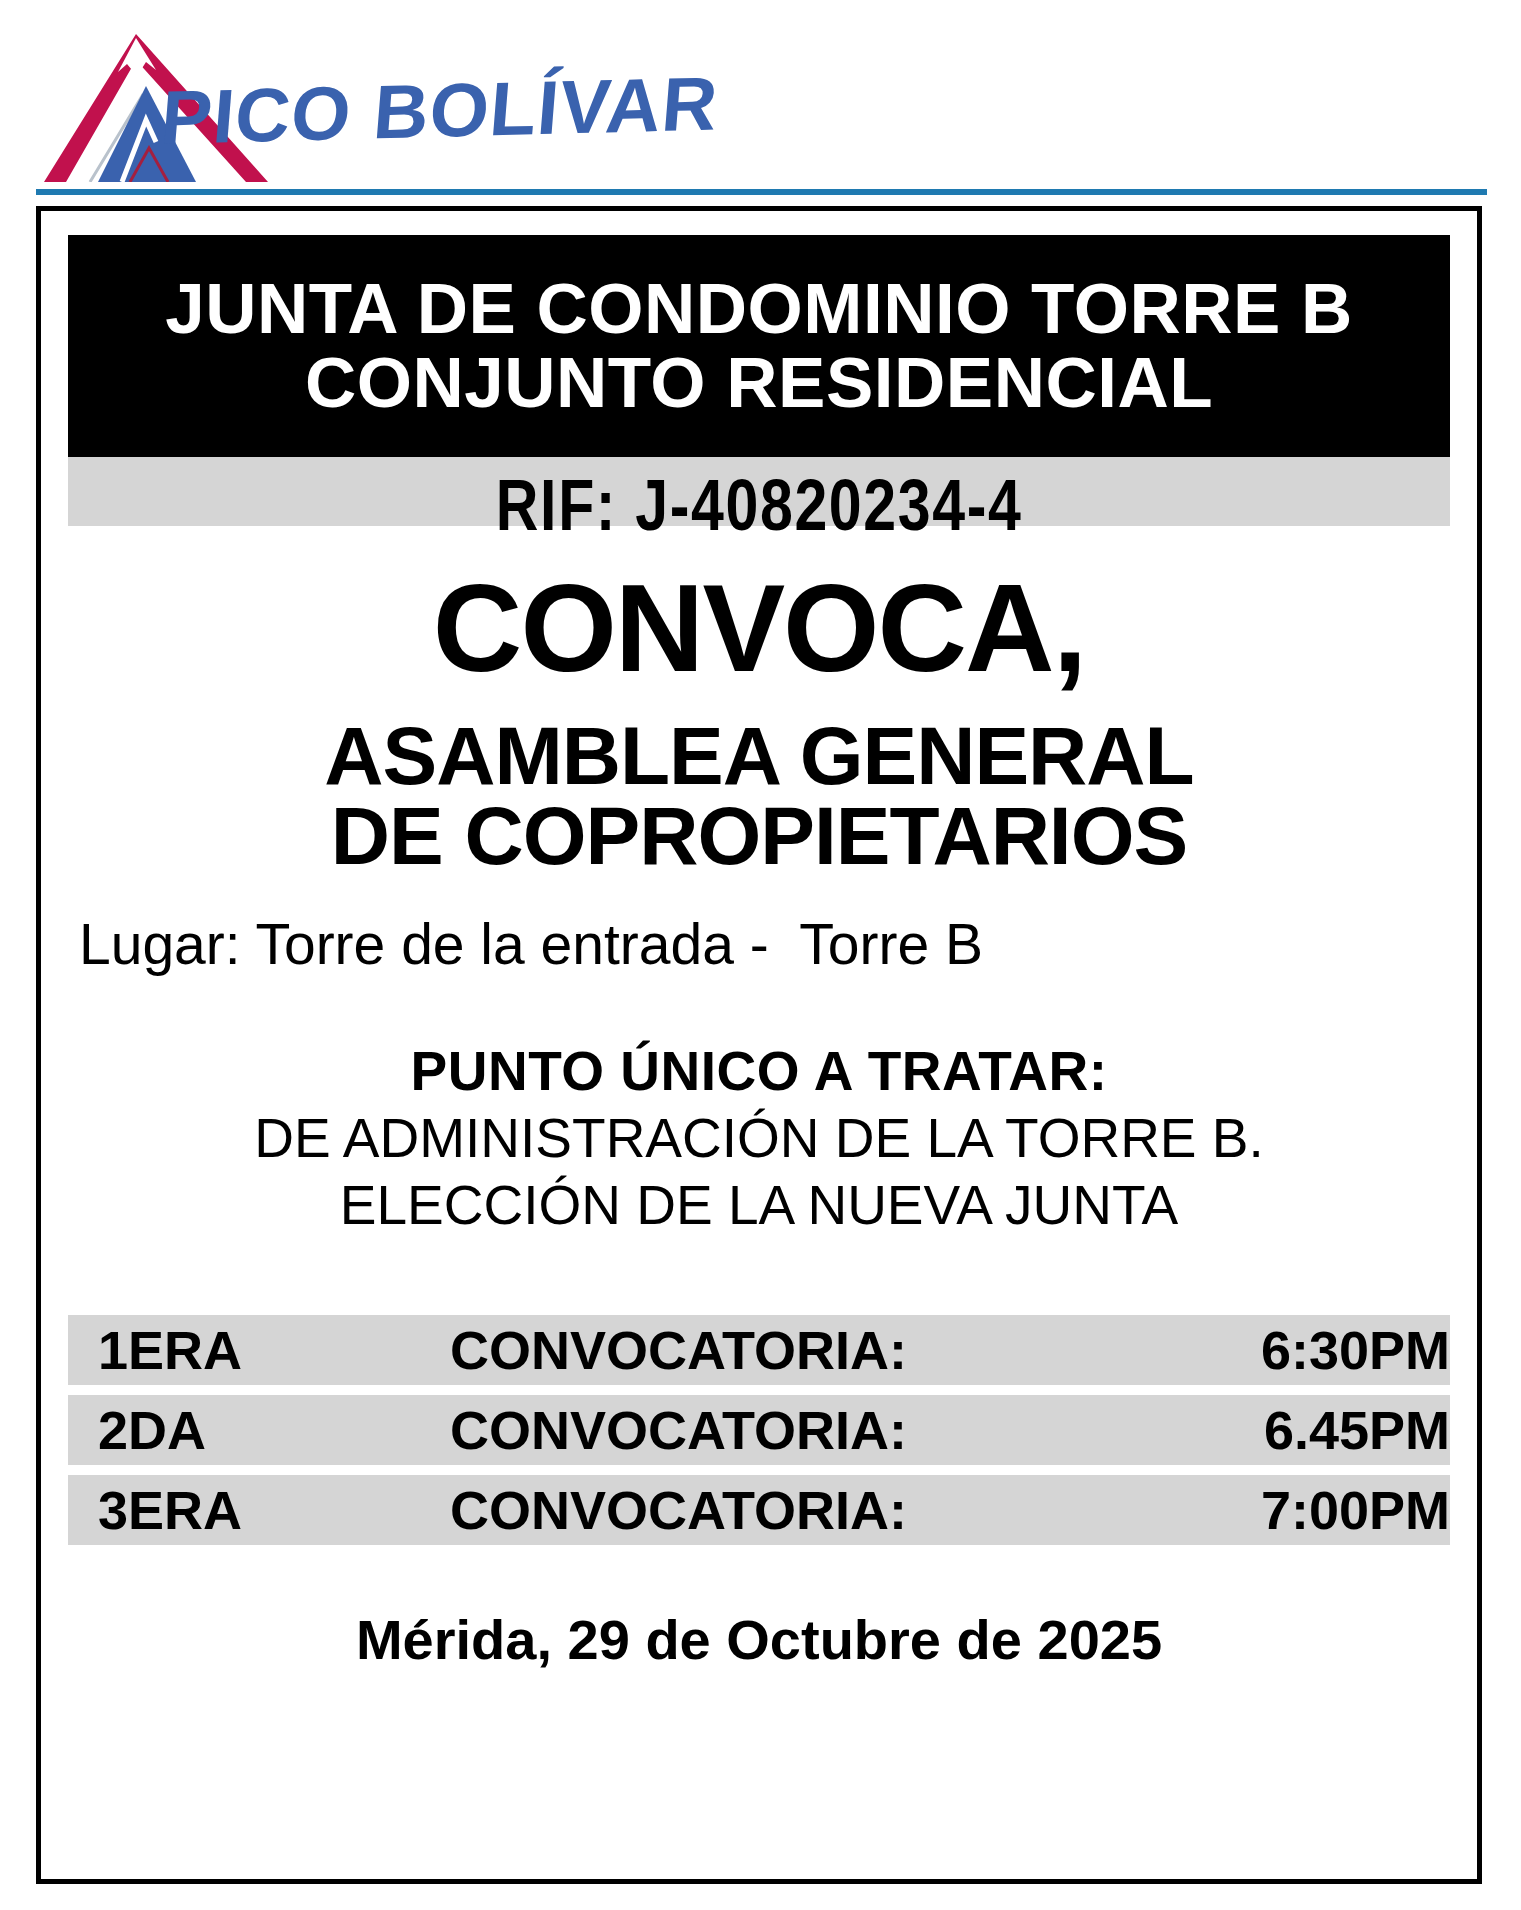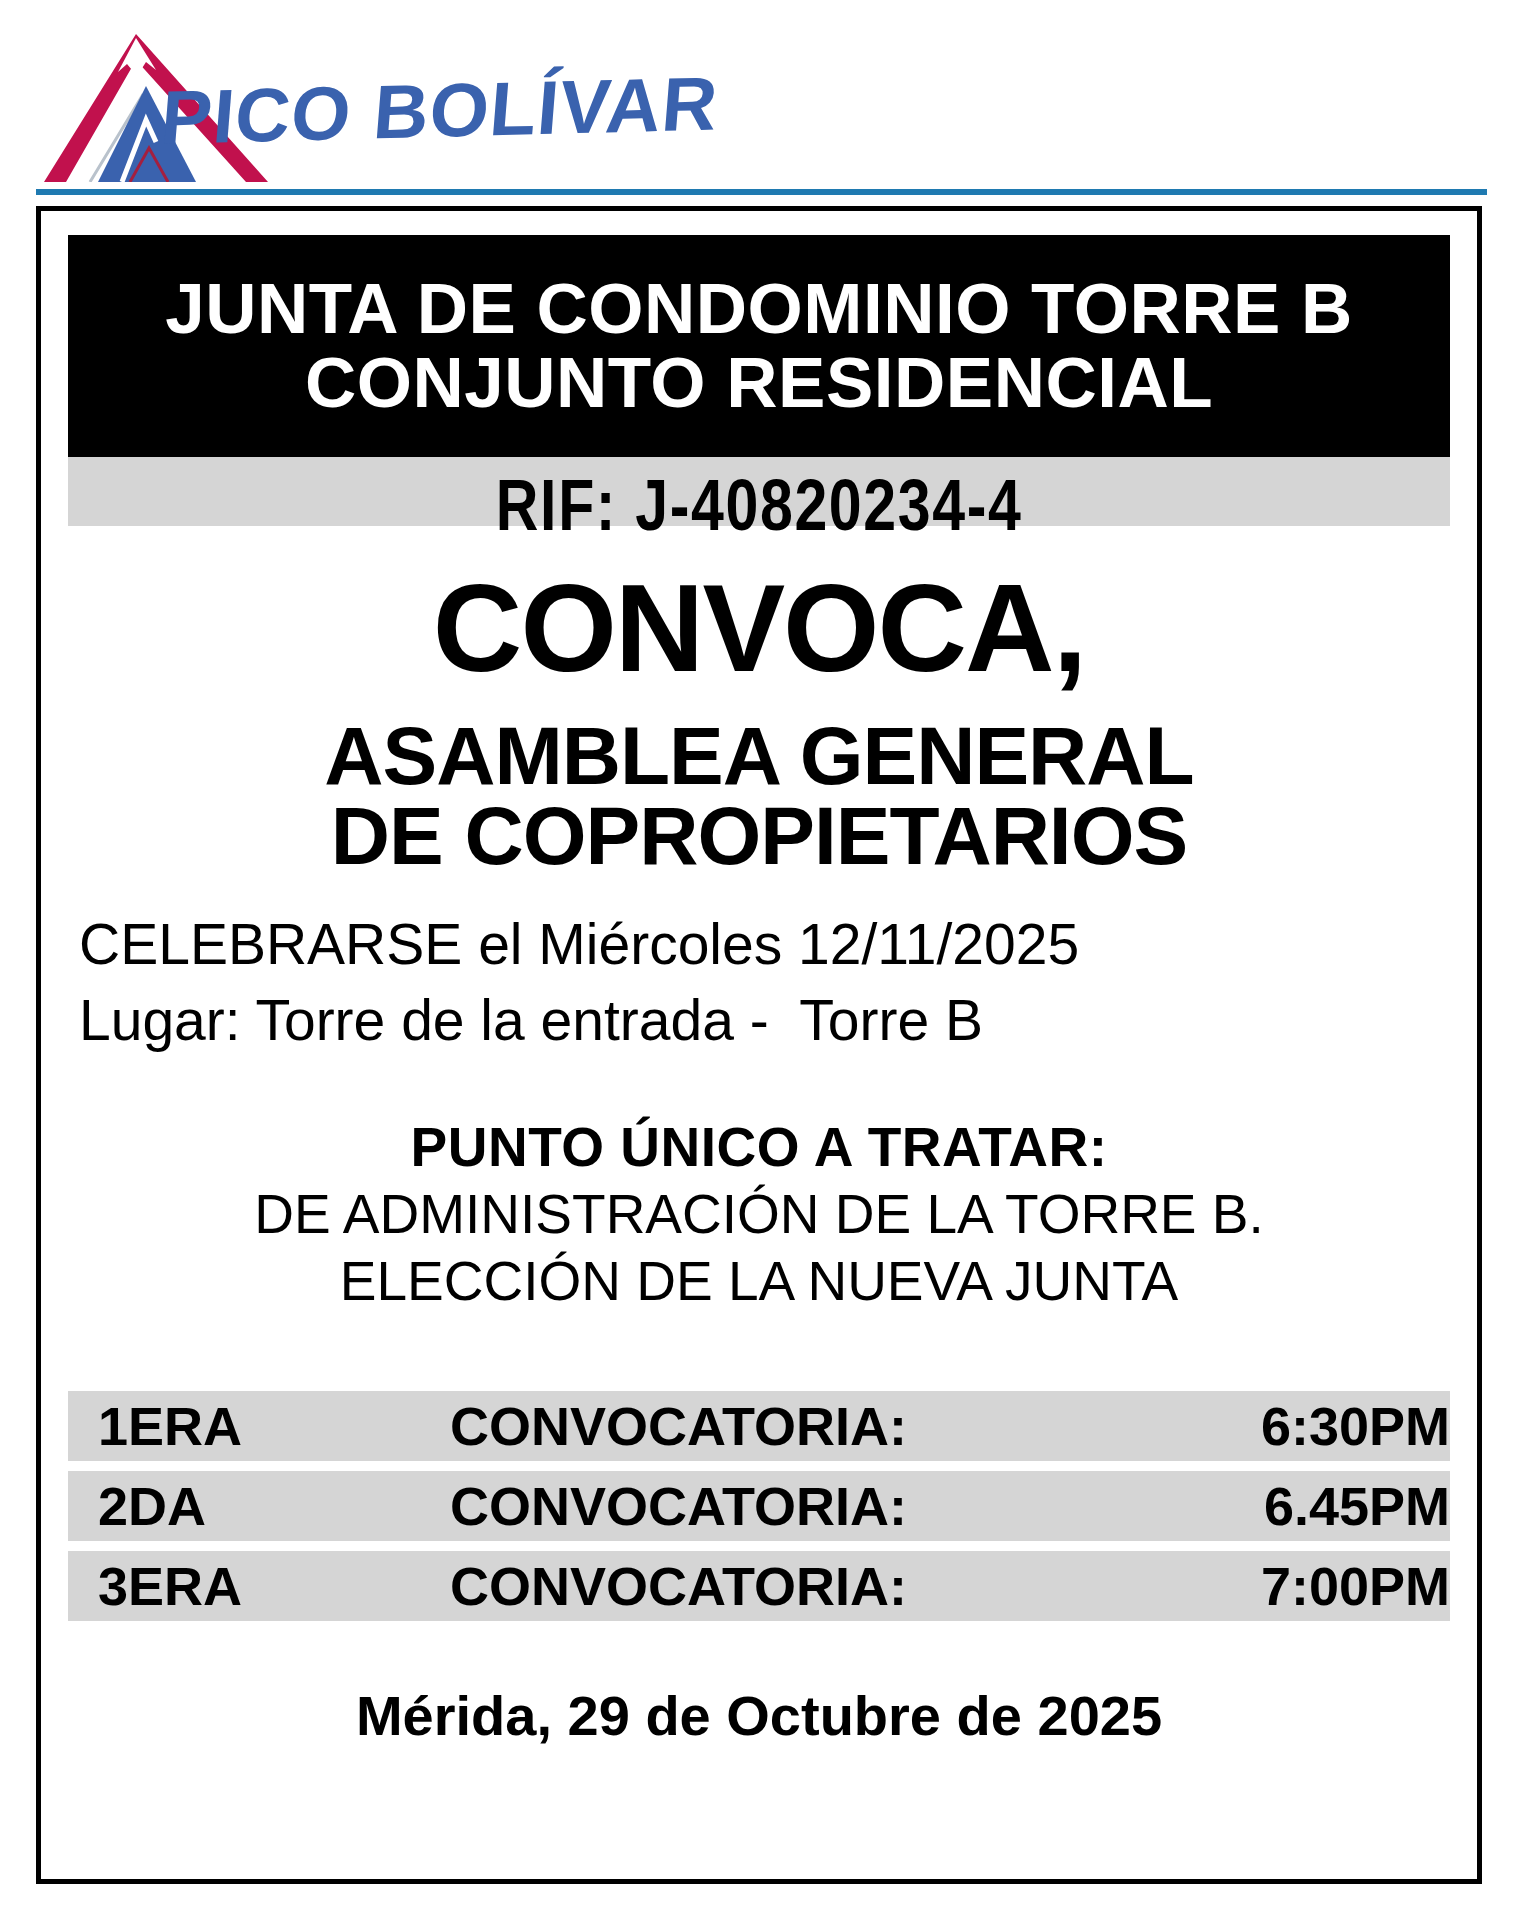--- a/index.html
+++ b/index.html
@@ -125,21 +125,20 @@
   </div>
 
   <div class="main-title">CONVOCA,</div>
 
   <div class="subtitle">
     <div class="subtitle-line">ASAMBLEA GENERAL</div>
     <div class="subtitle-line">DE COPROPIETARIOS</div>
   </div>
 
   <div class="details">
-    <div class="detail-line">CELEBRARSE el Miércoles 12/11/2025</div>
     <div class="detail-line">Lugar: Torre de la entrada -  Torre B</div>
   </div>
 
   <div class="agenda">
     <div class="agenda-heading">PUNTO ÚNICO A TRATAR:</div>
     <div class="agenda-line">DE ADMINISTRACIÓN DE LA TORRE B.</div>
     <div class="agenda-line">ELECCIÓN DE LA NUEVA JUNTA</div>
   </div>
 
   <div class="schedule">

